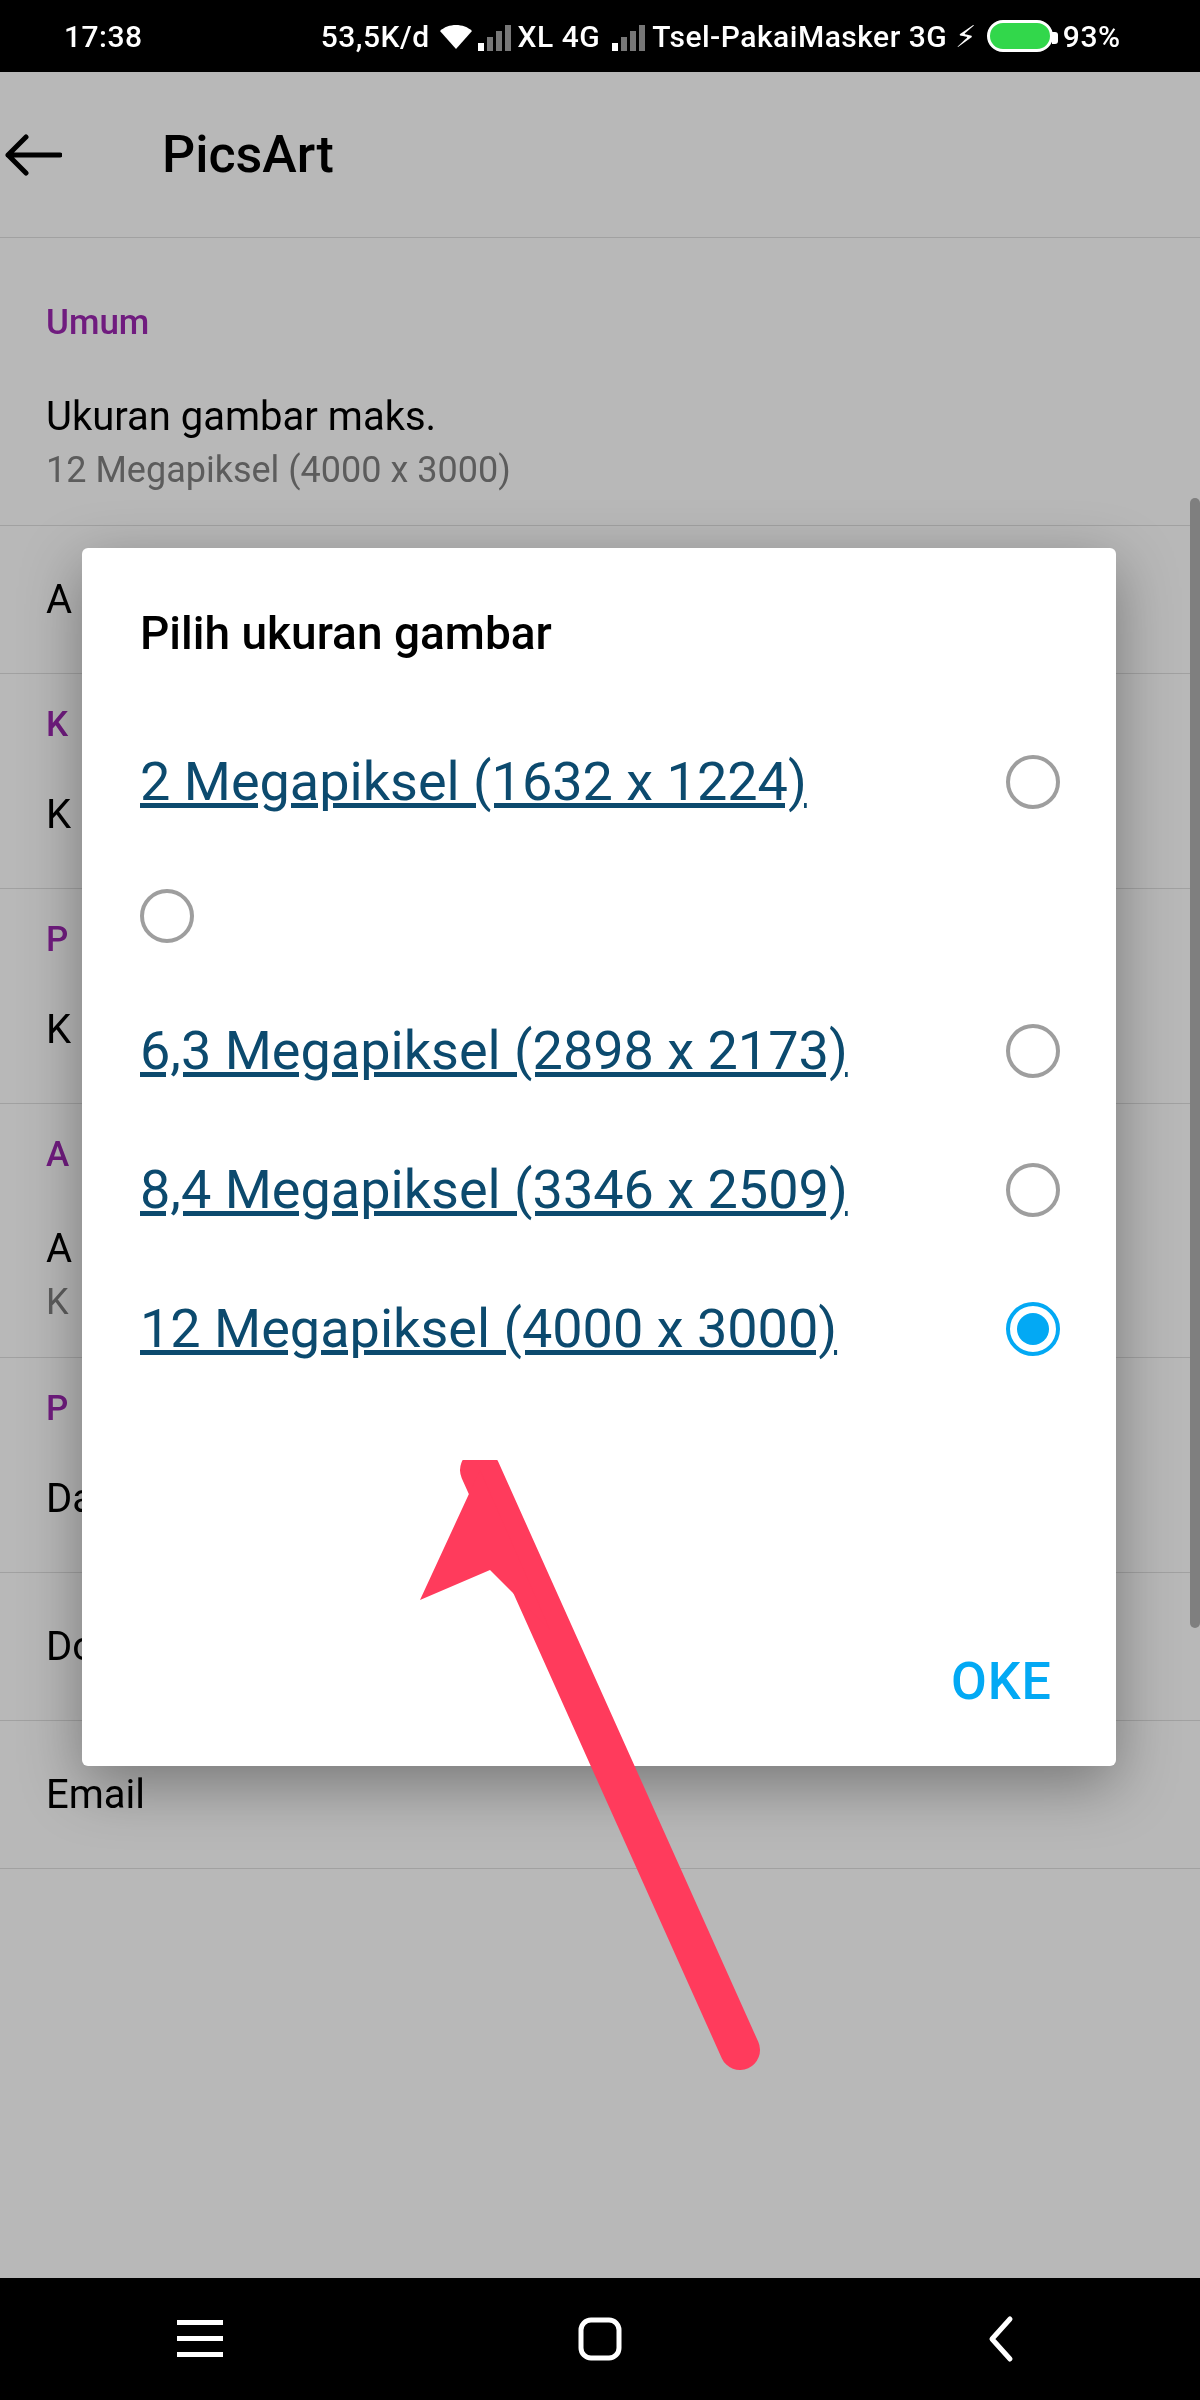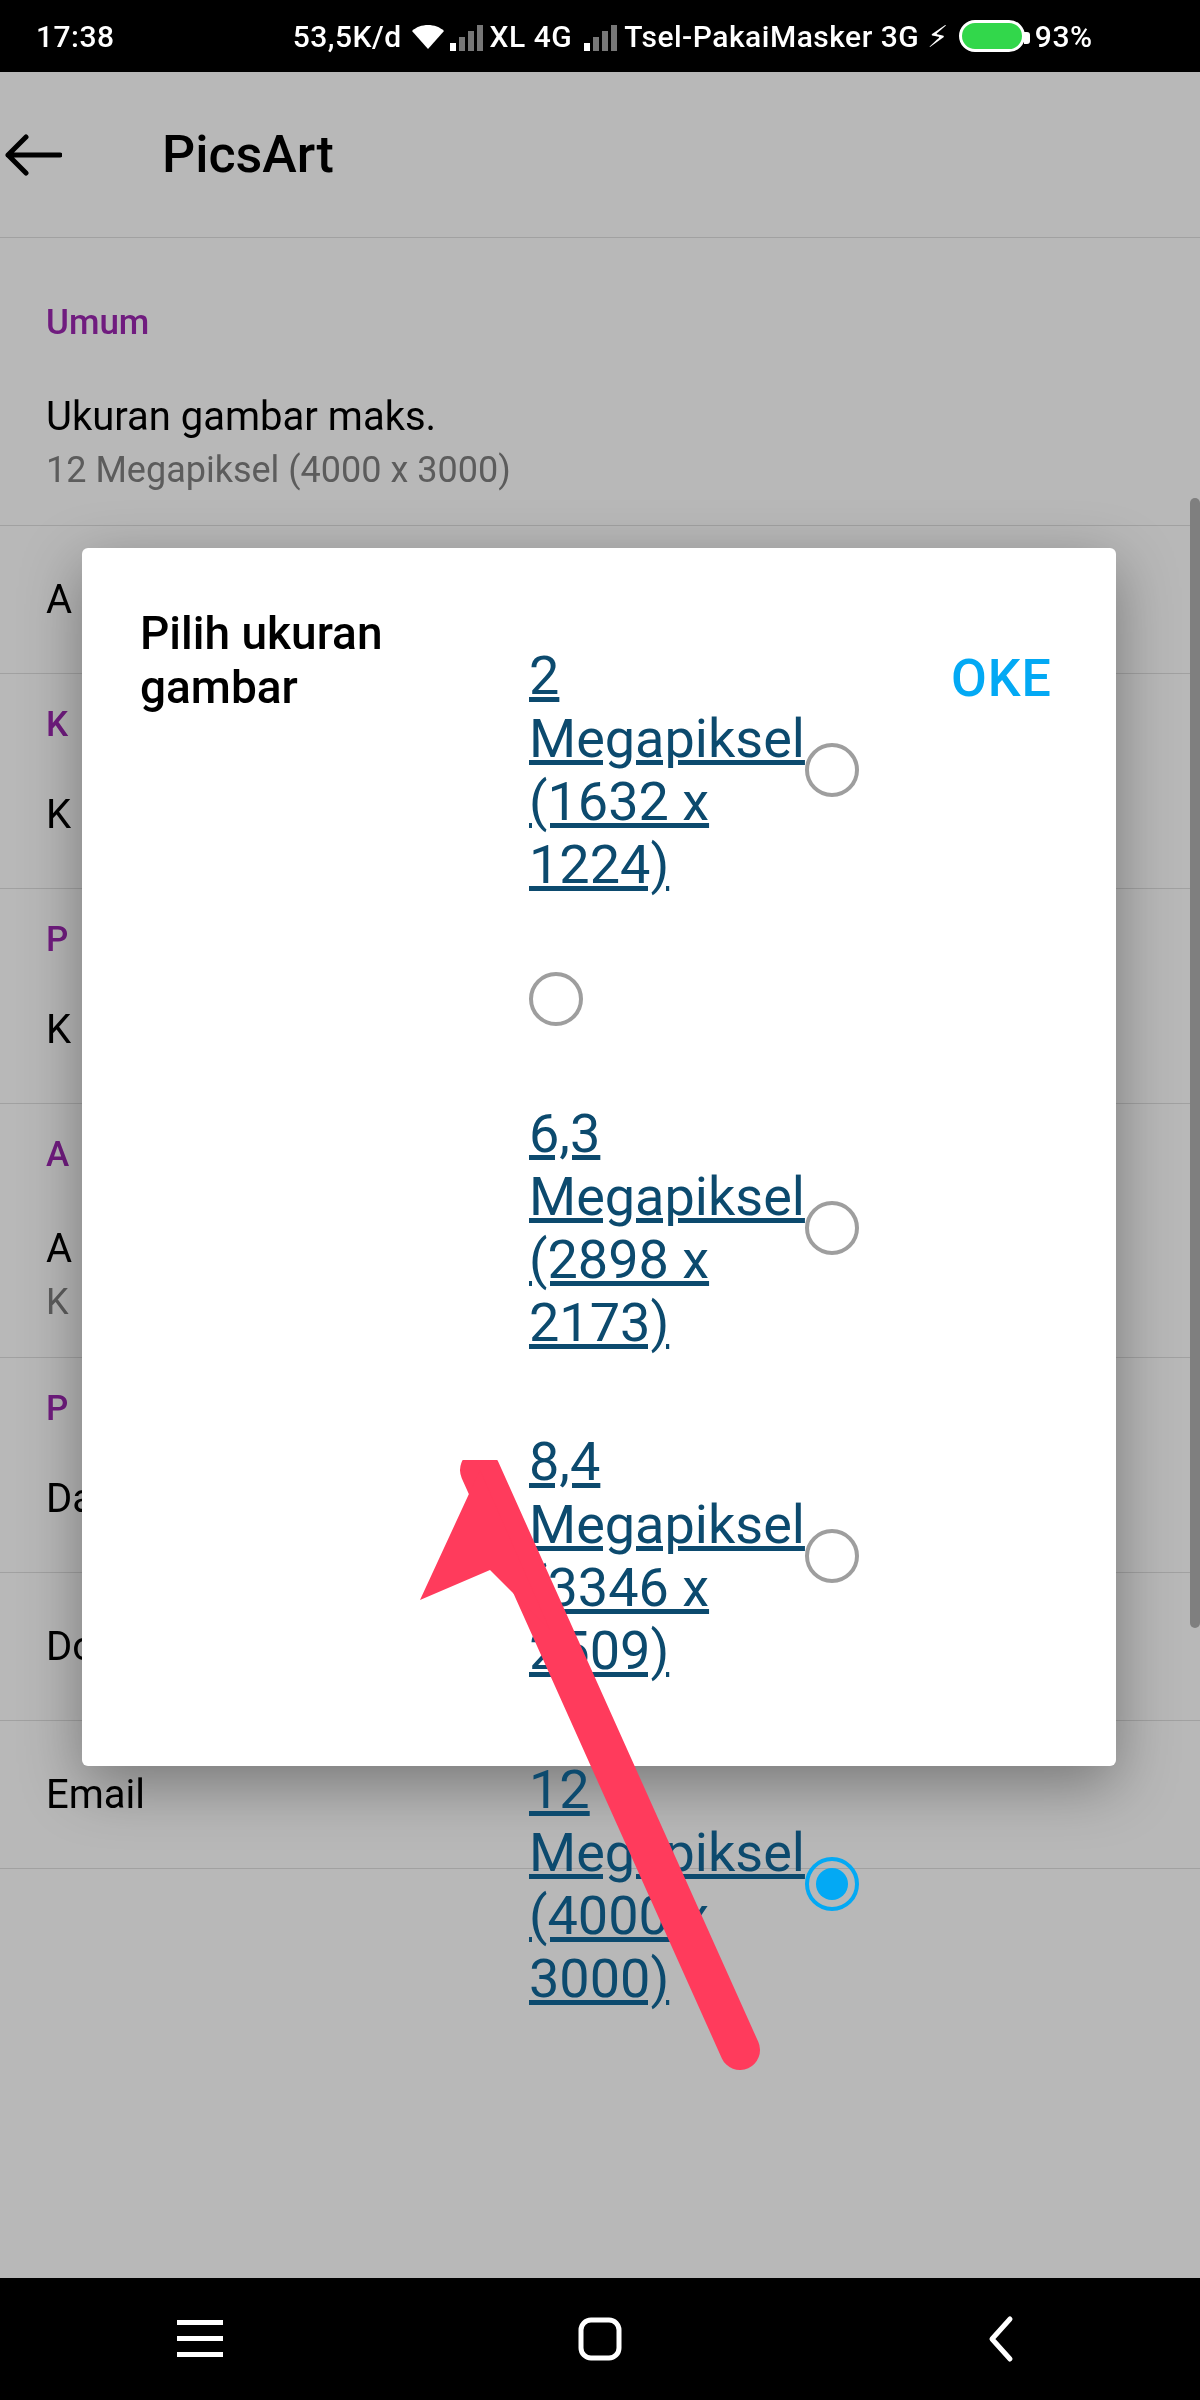--- a/index.html
+++ b/index.html
@@ -1,42 +1,42 @@
 <!DOCTYPE html>
 <html><head>
 <meta charset="utf-8">
 <style>
   * { margin: 0; padding: 0; box-sizing: border-box; }
   html, body { width: 1200px; height: 2400px; overflow: hidden; font-family: Roboto, "Helvetica Neue", Arial, sans-serif; background:#fff; }
   
   .layer-bg { position:absolute; inset:0; }
   .dim-overlay { position:absolute; left:0; right:0; top:72px; bottom:0; background:rgba(0,0,0,0.28); }
   
-  .status-bar { position:relative; height:72px; background:#000; color:#fff; display:flex; align-items:center; padding:0 38px 0 32px; font-size:30px; font-weight:500; letter-spacing:0.5px; }
+  .status-bar { position:relative; height:72px; background:#000; color:#fff; display:flex; align-items:center; padding:0 38px 0 60px; font-size:30px; font-weight:500; letter-spacing:0.5px; }
   .status-gap { width:170px; }
   .battery { width:66px; height:32px; border:3px solid #fff; border-radius:16px; margin:0 6px 0 10px; position:relative; background:#32d74b; }
   .battery::after { content:""; position:absolute; right:-8px; top:9px; width:6px; height:12px; background:#fff; border-radius:0 3px 3px 0; }
   .bolt { font-size:30px; margin-left:4px; }
   .sb-text { margin:0 4px; }
   
   .app-bar { height:166px; display:flex; align-items:center; background:#fff; border-bottom:1px solid #e0e0e0; }
   .back-arrow { width:64px; height:64px; display:flex; align-items:center; justify-content:center; }
   .app-title { font-size:52px; font-weight:500; color:#000; margin-left:98px; }
   
   .settings { padding-top:58px; }
   .section-header { color:#9c27b0; font-size:35px; font-weight:500; padding:6px 46px 46px 46px; }
   .item { padding:0 46px 34px 46px; }
   .item-title { font-size:40px; color:#000; line-height:56px; }
   .item-sub { font-size:36px; color:#808080; margin-top:4px; }
   .divider { height:1px; background:#e0e0e0; }
   .simple-item { font-size:40px; color:#000; padding:50px 46px; }
   .trunc { position:relative; }
   .scroll-hint { position:absolute; right:0; top:260px; width:10px; height:1130px; background:#b0b0b0; border-radius:5px; }
   
-  .dialog { position:absolute; left:82px; top:548px; width:1034px; height:1218px; background:#fff; border-radius:6px; box-shadow:0 18px 60px rgba(0,0,0,0.35); padding:58px 0 0 0; display:flex; flex-direction:row;gap:16px; }
+  .dialog { position:absolute; left:82px; top:548px; width:1034px; height:1218px; background:#fff; border-radius:6px; box-shadow:0 18px 60px rgba(0,0,0,0.35); padding:58px 0 0 0; display:flex; flex-direction:column; }
   .dialog-title { font-size:46px; font-weight:500; color:#000; padding:0 58px 52px 58px; }
   .options { flex:1; }
   .option { display:flex; align-items:center; justify-content:space-between; padding:38px 56px 38px 58px; }
   .option-label { font-size:54px; color:#0c4a6e;text-decoration:underline; }
   .radio { width:54px; height:54px; border:4px solid #9e9e9e; border-radius:50%; position:relative; flex:0 0 auto; }
   .radio.selected { border-color:#03a9f4; }
   .radio.selected::after { content:""; position:absolute; left:50%; top:50%; width:32px; height:32px; background:#03a9f4; border-radius:50%; transform:translate(-50%,-50%); }
   .dialog-actions { display:flex; justify-content:flex-end; padding:28px 44px 40px 0; }
   .ok-btn { font-size:52px; font-weight:500; color:#03a9f4; letter-spacing:1px; padding:14px 20px; }
   

